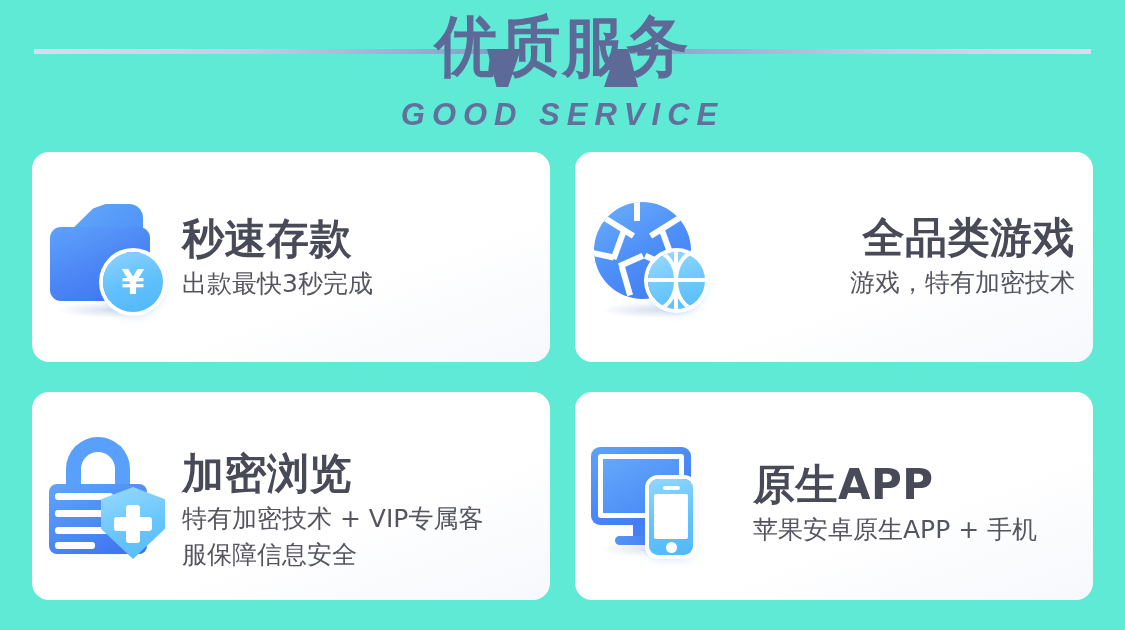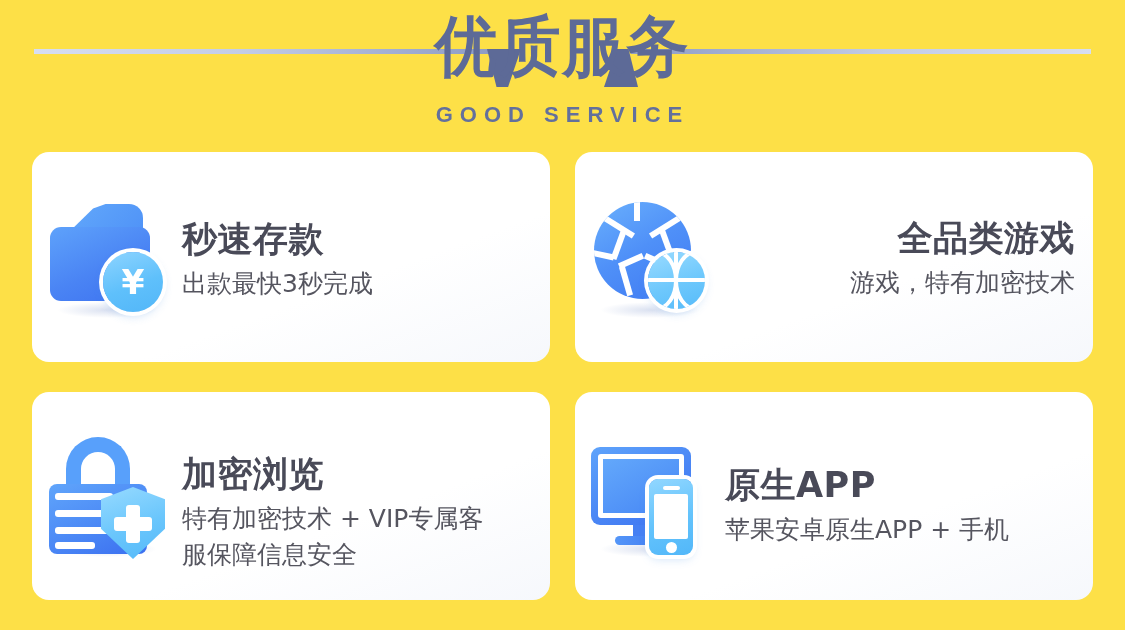--- a/index.html
+++ b/index.html
@@ -2,41 +2,42 @@
 <html><head>
 <meta charset="utf-8">
 <style>
   * { margin:0; padding:0; box-sizing:border-box; }
   html,body {
     width:1125px; height:630px;
     background:#000;
     font-family:"Liberation Sans","DejaVu Sans",sans-serif;
     overflow:hidden;
   }
-  .page { position:relative; width:1125px; height:630px; background:#fde047; }
+  .page { position:relative; width:1125px; height:630px; background:#5eead4; }
 
   
   .header {
     position:absolute; left:0; top:0; width:1125px; height:140px;
   }
   .hdr-title-zh {
     position:absolute; left:0; top:6px; width:1125px;
     text-align:center;
     font-size:66px; font-weight:bold; letter-spacing:2px;
     color:#5d6a97;
     line-height:82px;
     font-family:"DejaVu Sans","Liberation Sans",sans-serif;
     transform:scaleX(0.94);
   }
   .hdr-title-en {
     position:absolute; left:0; top:98px; width:1125px;
     text-align:center;
-    font-size:22px; font-weight:bold; letter-spacing:7px;
+    font-size:31px; font-weight:bold; letter-spacing:7px;
     color:#63709c;
     line-height:34px;
+    font-style:italic;
   }
   
   .rule-left-bar {
     position:absolute; left:34px; top:49px; width:460px; height:5px;
     background:linear-gradient(to right,#d7def1 0%,#c3cde6 45%,#8d9bc4 100%);
   }
   .rule-left-slant {
     position:absolute; left:487px; top:49px; width:34px; height:38px;
     background:#5d6a97;
     clip-path:polygon(0 0, 100% 0, 62% 100%, 28% 100%);
@@ -74,36 +75,36 @@
     display:flex; align-items:center; justify-content:center;
   }
   .icon-box { position:relative; width:118px; height:118px; }
   .text-wrap {
     flex:1 1 auto;
     padding-right:18px;
     display:flex; flex-direction:column; justify-content:center;
     height:100%;
   }
   .card-title {
-    font-size:35px; font-weight:bold; color:#494a58;
+    font-size:42px; font-weight:bold; color:#494a58;
     line-height:44px; letter-spacing:0.5px;
     font-family:"DejaVu Sans","Liberation Sans",sans-serif;
     margin-bottom:5px;
   }
   .card-sub {
     font-size:25px; color:#55555f; line-height:36px; letter-spacing:0px;
     font-family:"DejaVu Sans","Liberation Sans",sans-serif;
   }
   .card-sub span { display:block; white-space:nowrap; }
 
   
   #card-1 .text-wrap { padding-top:4px; }
   #card-2 .text-wrap { padding-top:2px;text-align:right; }
   #card-3 .text-wrap { padding-top:2px;margin-top:15px; }
-  #card-4 .text-wrap { padding-top:18px; }
+  #card-4 .text-wrap { padding-top:18px;margin-left:28px; }
 
   
   .ico-shadow {
     position:absolute; left:8%; bottom:-2px; width:84%; height:16px;
     background:radial-gradient(ellipse at 50% 50%, rgba(90,120,190,0.22) 0%, rgba(90,120,190,0.0) 70%);
     border-radius:50%;
   }
 
   
   .wal-flap {

